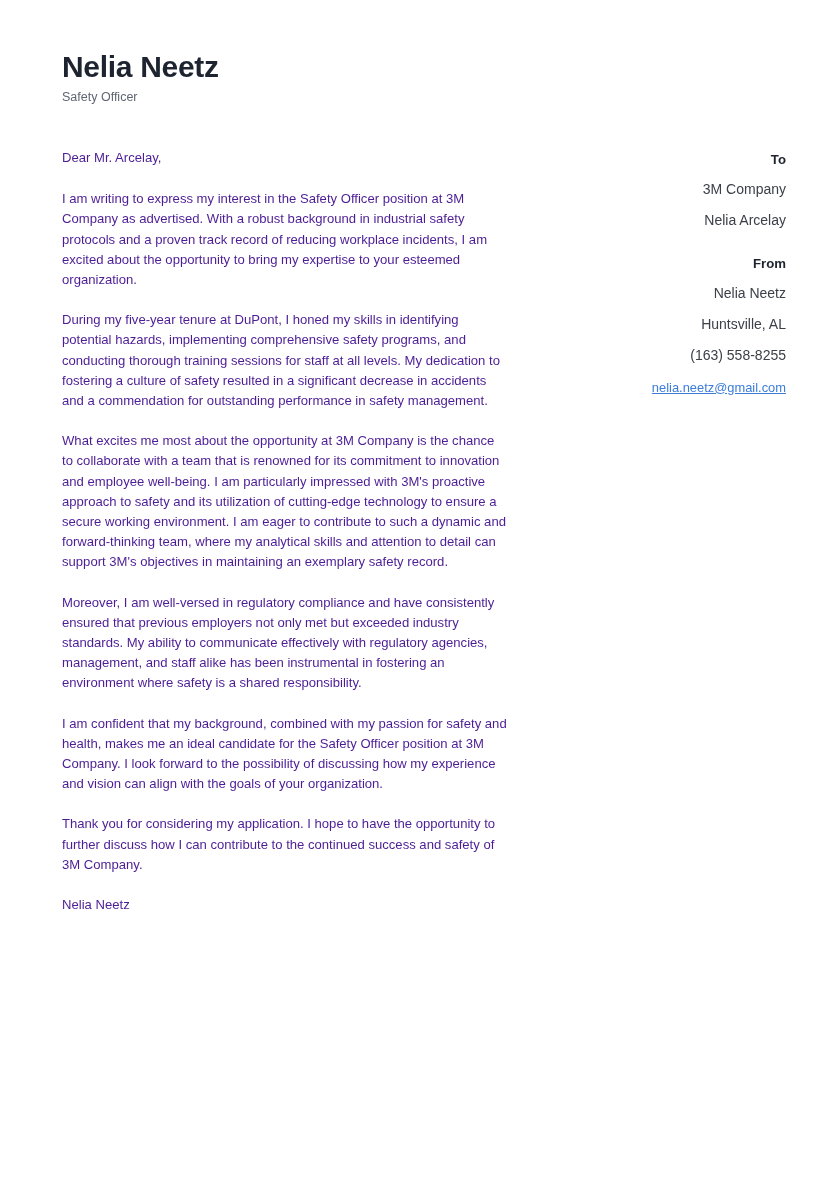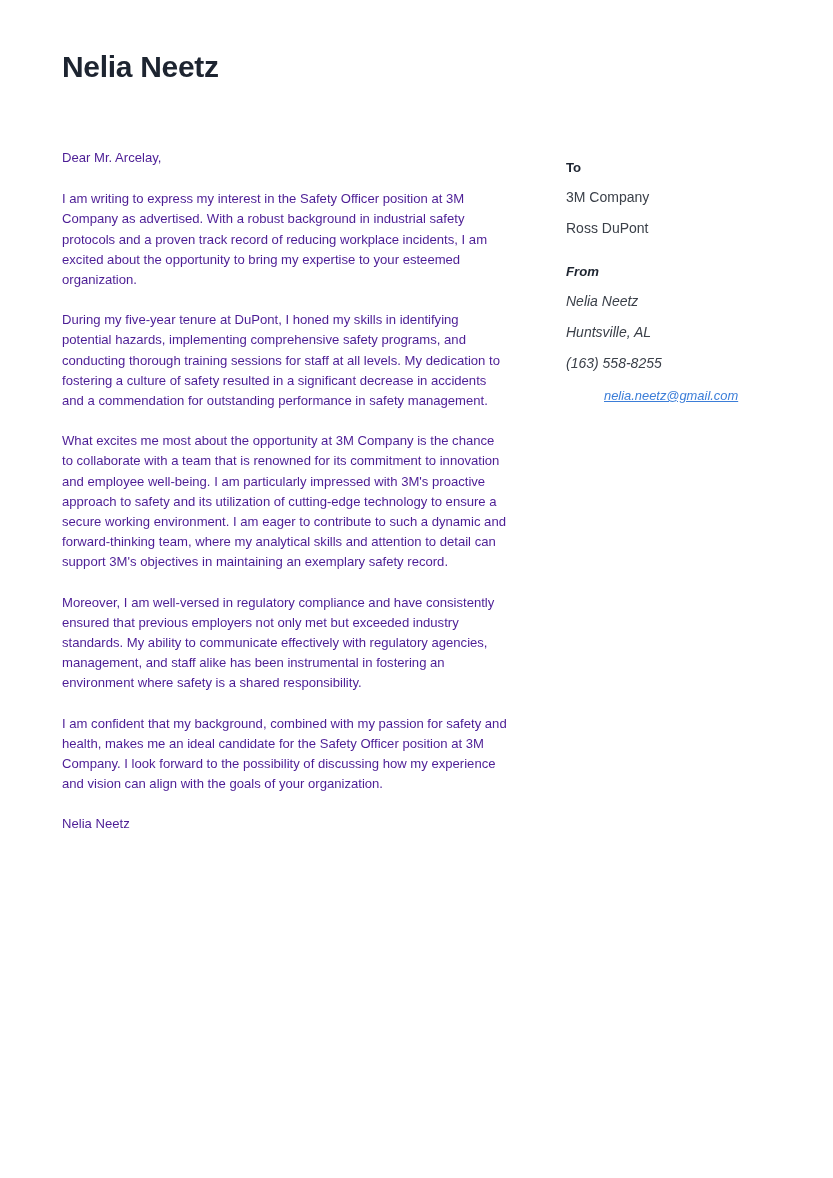--- a/index.html
+++ b/index.html
@@ -69,22 +69,23 @@
     margin-bottom: 20px;
   }
   .signature-line {
     margin-bottom: 0;
   }
 
   
   .sidebar {
     position: absolute;
     left: 566px;
-    top: 160px;
+    top: 152px;
     width: 220px;
+    text-align: right;
   }
   .sidebar-block {
     margin-bottom: 19px;
   }
   .sidebar-block:last-child {
     margin-bottom: 0;
   }
   .sidebar-heading {
     font-size: 13.2px;
     font-weight: bold;
@@ -106,48 +107,49 @@
     color: #3b7dd8;
     text-decoration: underline;
     line-height: 1.2;
     margin: 0;
     display: inline-block;
     cursor: pointer;
     padding-left: 38px;
   }
   .from-block {
     margin-top: 28px;
-    font-style: italic;
   }
 </style>
 </head>
 <body>
 
 <div class="page">
 
   <div class="header">
     <h1 class="candidate-name">Nelia Neetz</h1>
+    <div class="candidate-role">Safety Officer</div>
   </div>
 
   <div class="letter-body">
     <p class="letter-line salutation">Dear Mr. Arcelay,</p>
     <p class="letter-line">I am writing to express my interest in the Safety Officer position at 3M Company as advertised. With a robust background in industrial safety protocols and a proven track record of reducing workplace incidents, I am excited about the opportunity to bring my expertise to your esteemed organization.</p>
     <p class="letter-line">During my five-year tenure at DuPont, I honed my skills in identifying potential hazards, implementing comprehensive safety programs, and conducting thorough training sessions for staff at all levels. My dedication to fostering a culture of safety resulted in a significant decrease in accidents and a commendation for outstanding performance in safety management.</p>
     <p class="letter-line">What excites me most about the opportunity at 3M Company is the chance to collaborate with a team that is renowned for its commitment to innovation and employee well-being. I am particularly impressed with 3M's proactive approach to safety and its utilization of cutting-edge technology to ensure a secure working environment. I am eager to contribute to such a dynamic and forward-thinking team, where my analytical skills and attention to detail can support 3M's objectives in maintaining an exemplary safety record.</p>
     <p class="letter-line">Moreover, I am well-versed in regulatory compliance and have consistently ensured that previous employers not only met but exceeded industry standards. My ability to communicate effectively with regulatory agencies, management, and staff alike has been instrumental in fostering an environment where safety is a shared responsibility.</p>
     <p class="letter-line">I am confident that my background, combined with my passion for safety and health, makes me an ideal candidate for the Safety Officer position at 3M Company. I look forward to the possibility of discussing how my experience and vision can align with the goals of your organization.</p>
+    <p class="letter-line">Thank you for considering my application. I hope to have the opportunity to further discuss how I can contribute to the continued success and safety of 3M Company.</p>
     <p class="letter-line signature-line">Nelia Neetz</p>
   </div>
 
   <div class="sidebar">
 
     <div class="sidebar-block">
       <div class="sidebar-heading">To</div>
       <div class="sidebar-value">3M Company</div>
-      <div class="sidebar-value">Ross DuPont</div>
+      <div class="sidebar-value">Nelia Arcelay</div>
     </div>
 
     <div class="sidebar-block from-block">
       <div class="sidebar-heading">From</div>
       <div class="sidebar-value">Nelia Neetz</div>
       <div class="sidebar-value">Huntsville, AL</div>
       <div class="sidebar-value">(163) 558-8255</div>
       <a class="sidebar-email" href="#">nelia.neetz@gmail.com</a>
     </div>
 

